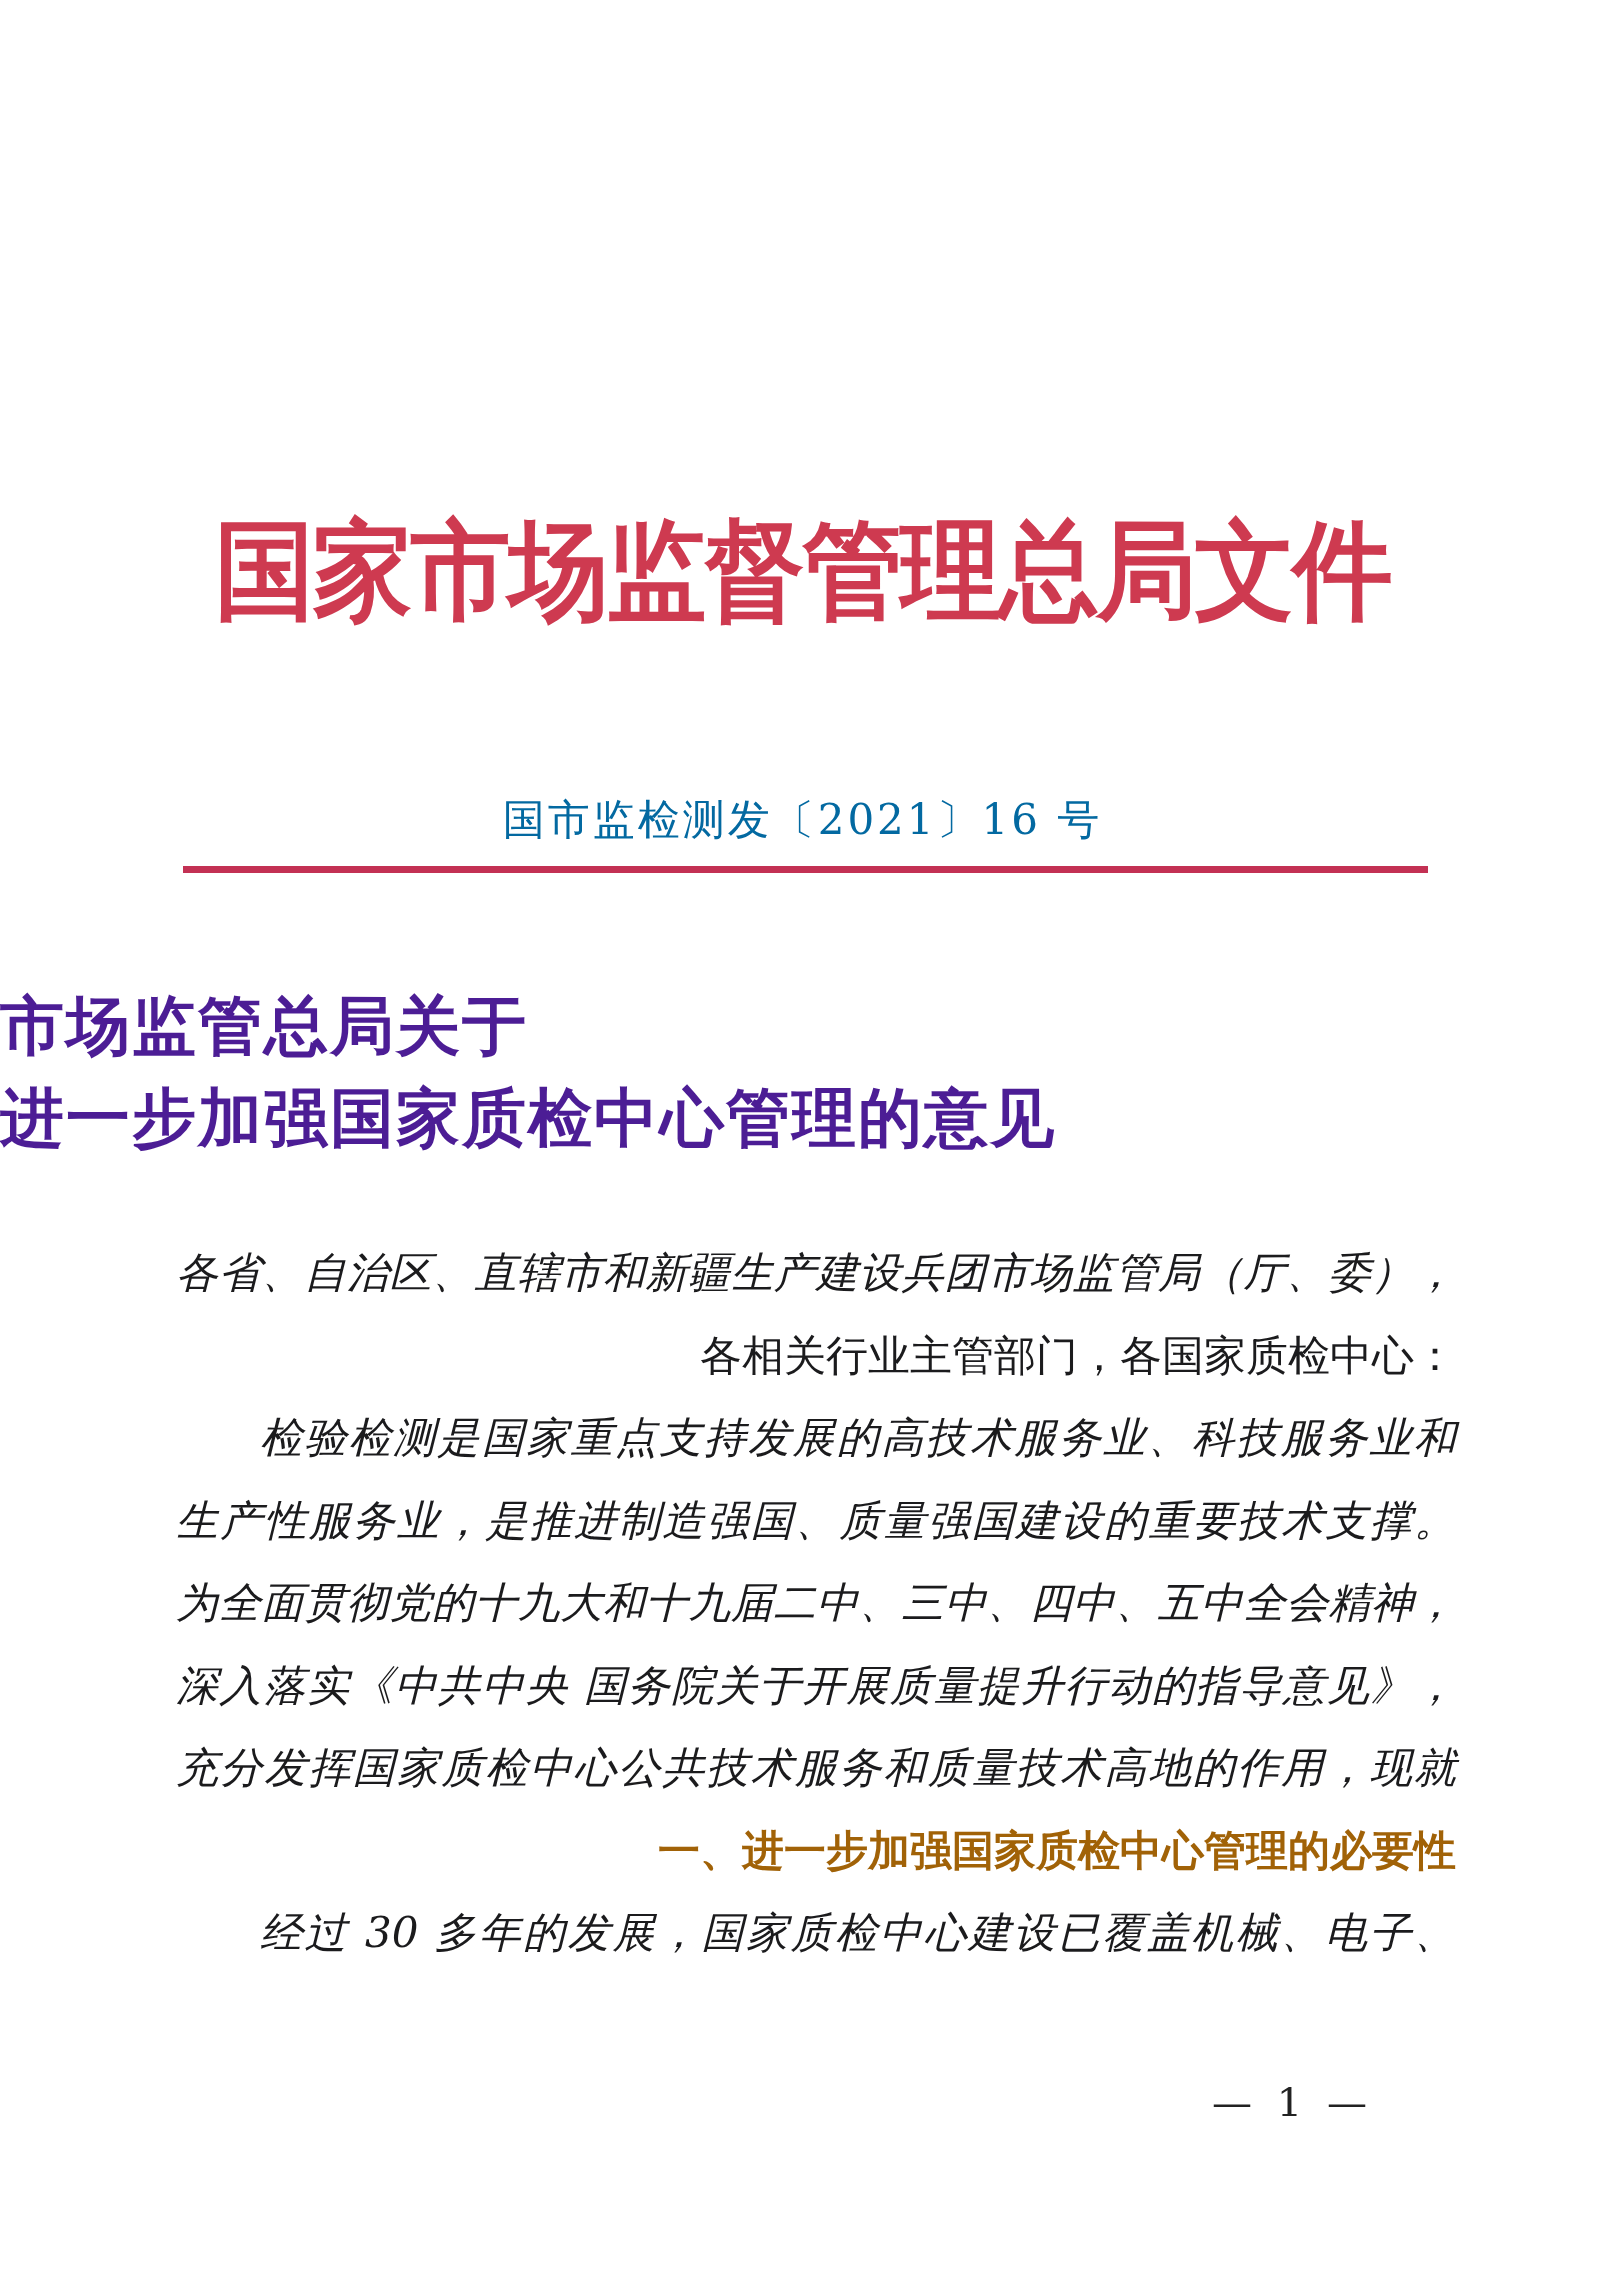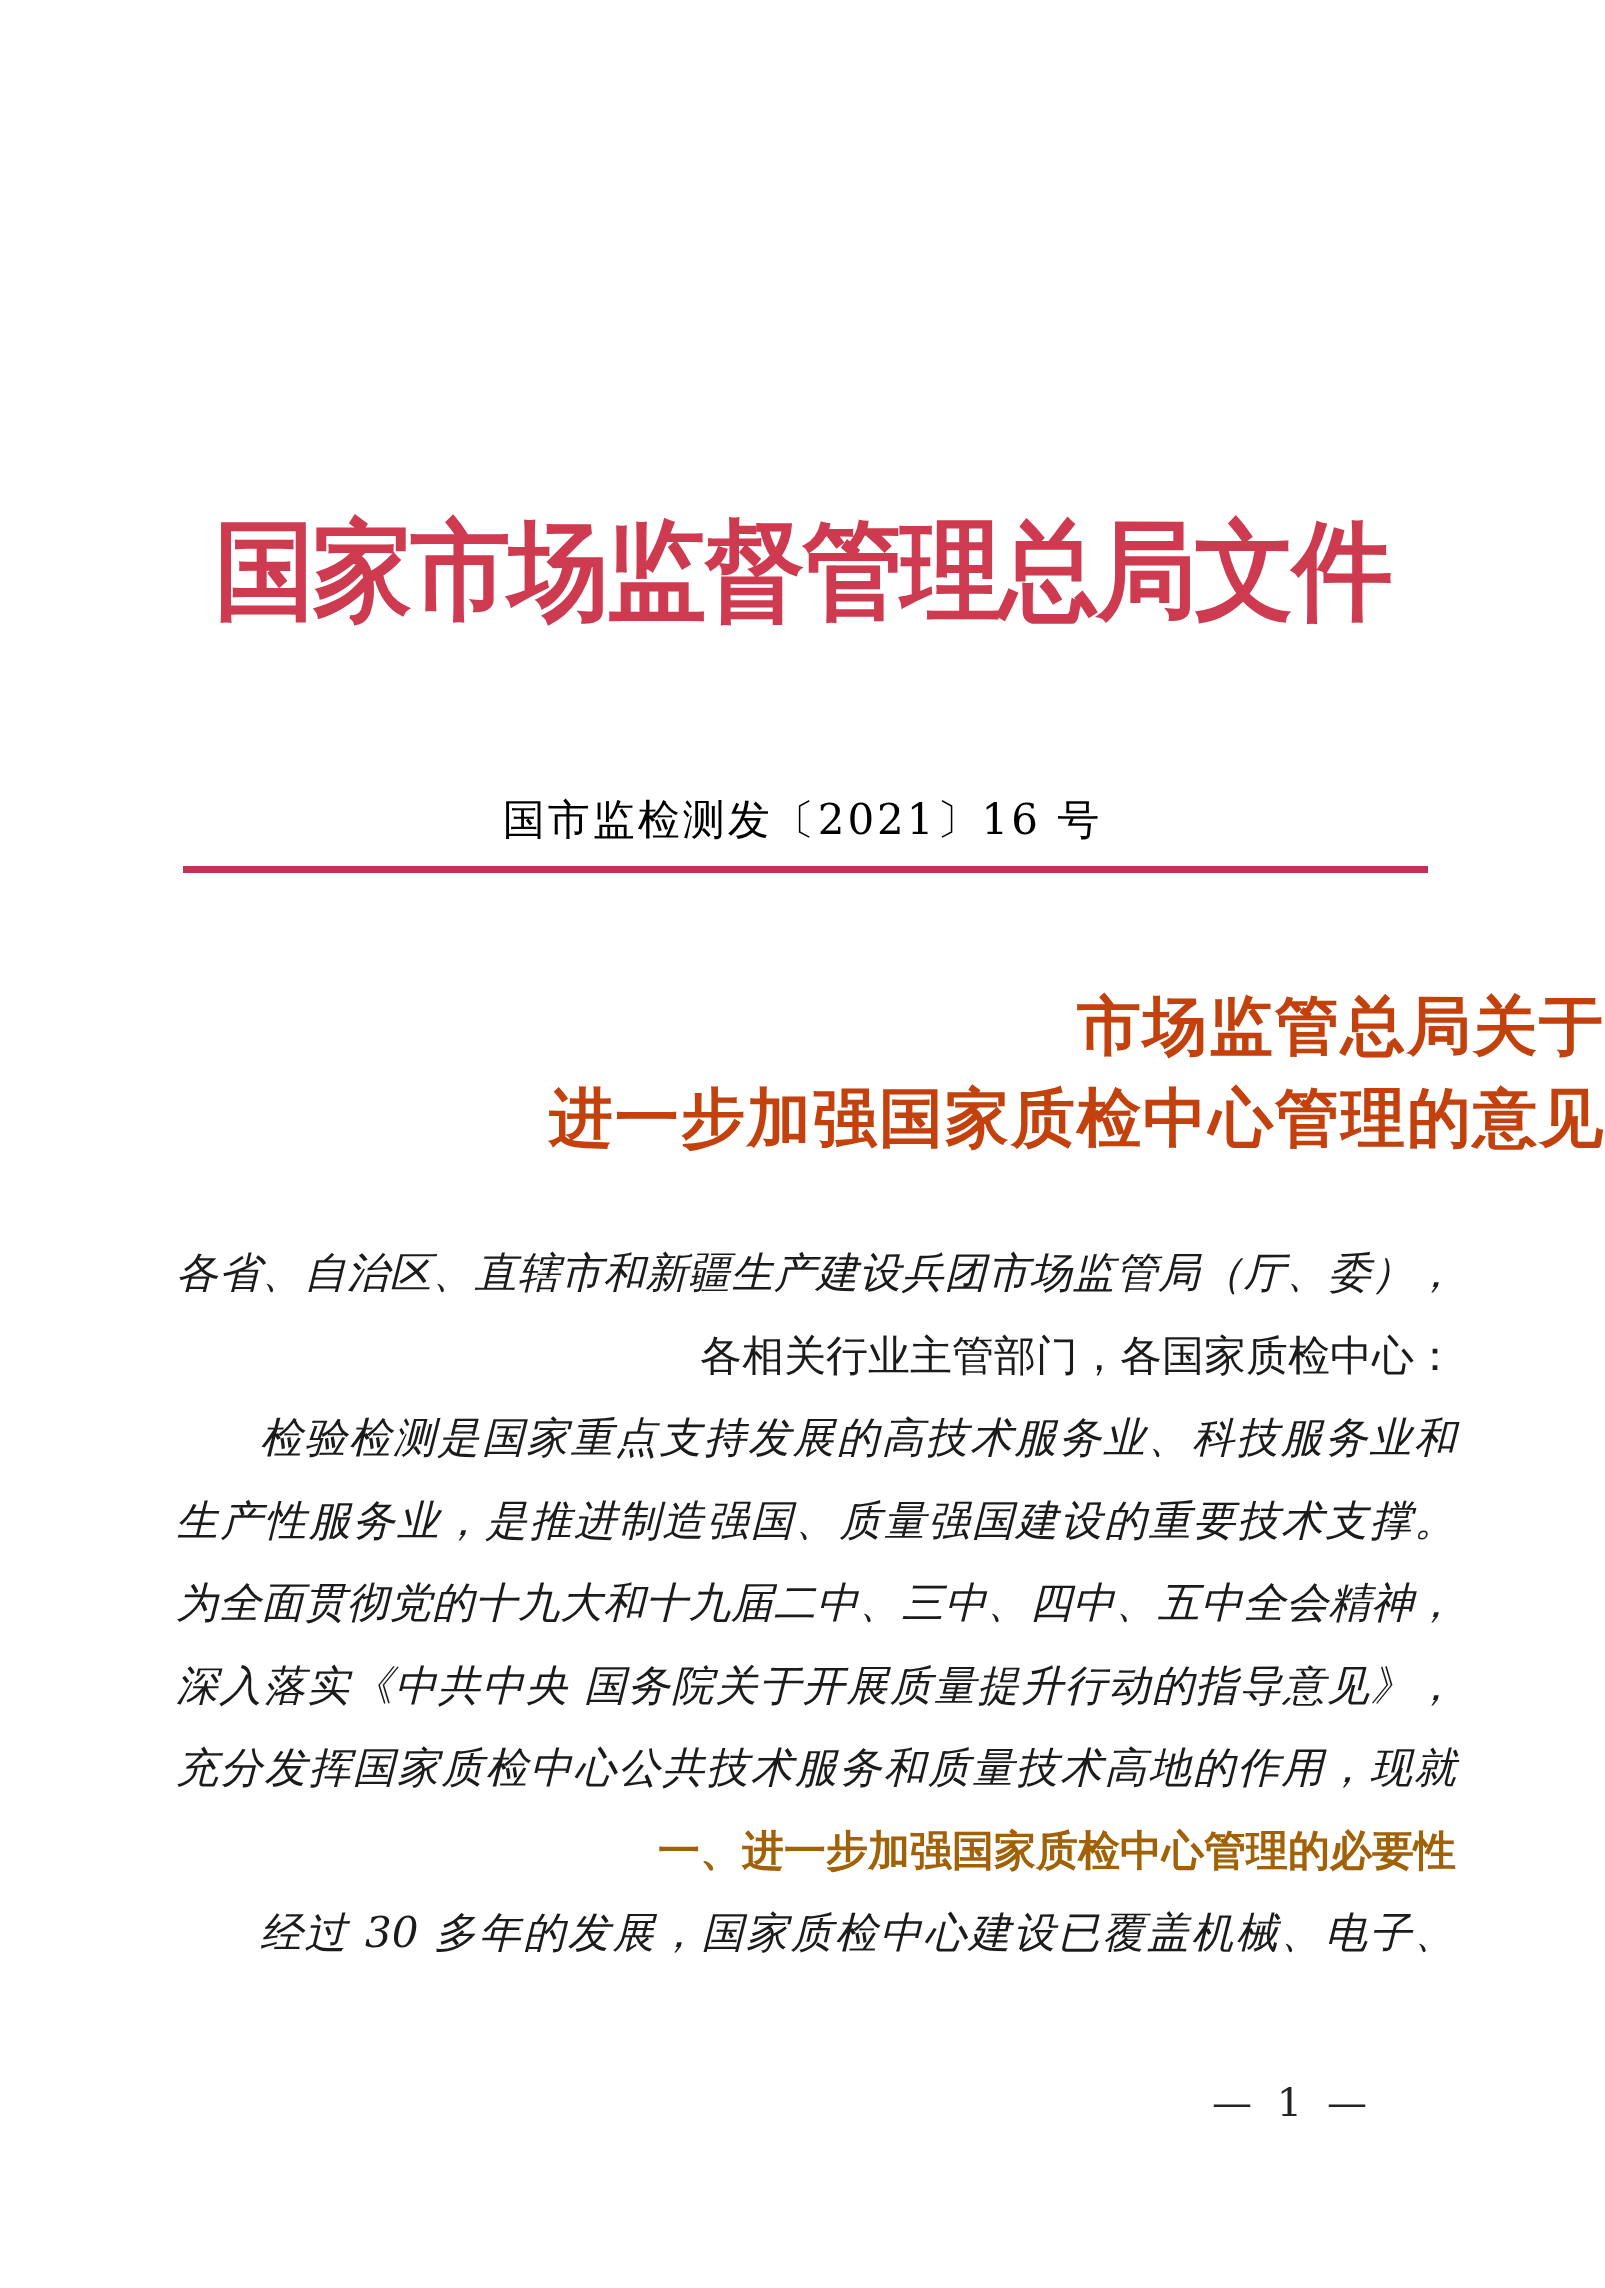--- a/index.html
+++ b/index.html
@@ -34,44 +34,44 @@
   }
   
   .doc-number {
     position: absolute;
     top: 790px;
     left: 0;
     width: 100%;
     text-align: center;
     font-size: 42px;
     line-height: 60px;
-    color: #000000;
+    color: #0369a1;
     letter-spacing: 3px;
     white-space: nowrap;
   }
   
   .red-rule {
     position: absolute;
     top: 866px;
     left: 183px;
     width: 1245px;
     height: 7px;
     background: #c33154;
   }
   
   .main-title {
     position: absolute;
     top: 980px;
     left: 0;
     width: 100%;
-    text-align: right;
+    text-align: left;
     font-weight: bold;
     font-size: 64px;
     line-height: 92px;
-    color: #c2410c;
+    color: #4c1d95;
     letter-spacing: 2px;
   }
   
   .body-block {
     position: absolute;
     top: 1232px;
     left: 176px;
     width: 1280px;
     font-size: 42px;
     color: #1b1b1d;

